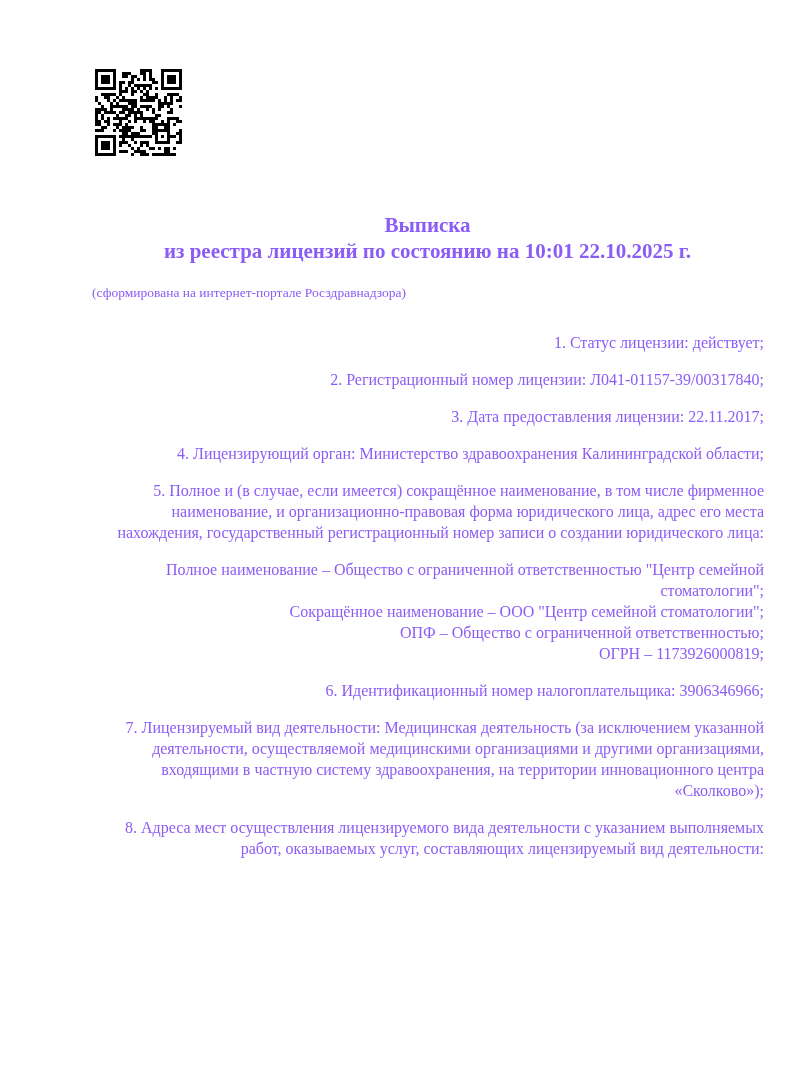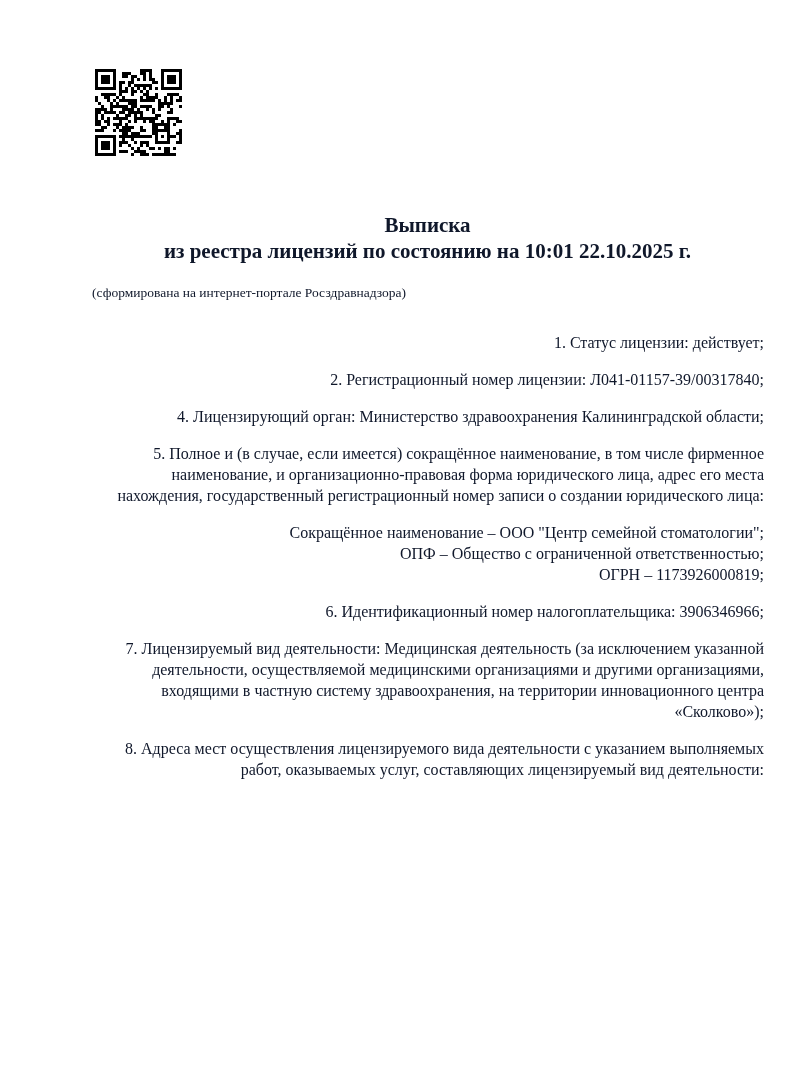--- a/index.html
+++ b/index.html
@@ -1,21 +1,21 @@
 <!DOCTYPE html>
 <html lang="ru"><head>
 <meta charset="utf-8">
 <style>
   html, body { margin: 0; padding: 0; background: #ffffff; }
   .page {
     position: relative;
     width: 800px;
     height: 1065px;
     background: #ffffff;
-    color: #0f172a;
+    color: #8b5cf6;
     font-family: "Liberation Serif", serif;
     overflow: hidden;
   }
   .qr {
     position: absolute;
     left: 95px;
     top: 69px;
     width: 87px;
     height: 87px;
   }
@@ -482,24 +482,26 @@
   <div class="title-block">
     <div>Выписка</div>
     <div>из реестра лицензий по состоянию на 10:01 22.10.2025 г.</div>
   </div>
 
   <div class="note-line">(сформирована на интернет-портале Росздравнадзора)</div>
 
   <div class="body-text">
     <p>1. Статус лицензии: действует;</p>
     <p>2. Регистрационный номер лицензии: Л041-01157-39/00317840;</p>
+    <p>3. Дата предоставления лицензии: 22.11.2017;</p>
     <p>4. Лицензирующий орган: Министерство здравоохранения Калининградской области;</p>
     <p>5. Полное и (в случае, если имеется) сокращённое наименование, в том числе фирменное наименование, и организационно-правовая форма юридического лица, адрес его места нахождения, государственный регистрационный номер записи о создании юридического лица:</p>
 
     <div class="org-block">
+      <div>Полное наименование – Общество с ограниченной ответственностью "Центр семейной стоматологии";</div>
       <div>Сокращённое наименование – ООО "Центр семейной стоматологии";</div>
       <div>ОПФ – Общество с ограниченной ответственностью;</div>
       <div>ОГРН – 1173926000819;</div>
     </div>
 
     <p>6. Идентификационный номер налогоплательщика: 3906346966;</p>
     <p>7. Лицензируемый вид деятельности: Медицинская деятельность (за исключением указанной деятельности, осуществляемой медицинскими организациями и другими организациями, входящими в частную систему здравоохранения, на территории инновационного центра «Сколково»);</p>
     <p>8. Адреса мест осуществления лицензируемого вида деятельности с указанием выполняемых работ, оказываемых услуг, составляющих лицензируемый вид деятельности:</p>
   </div>
 

